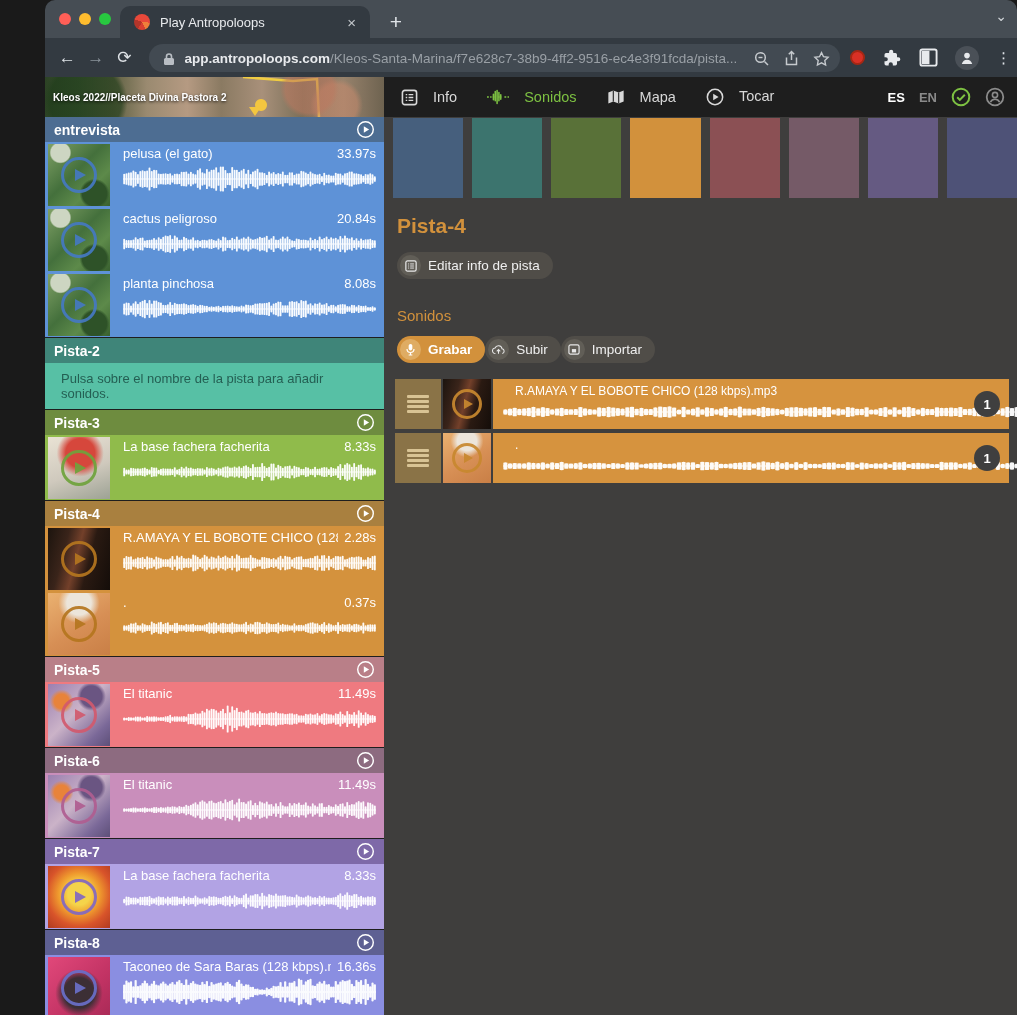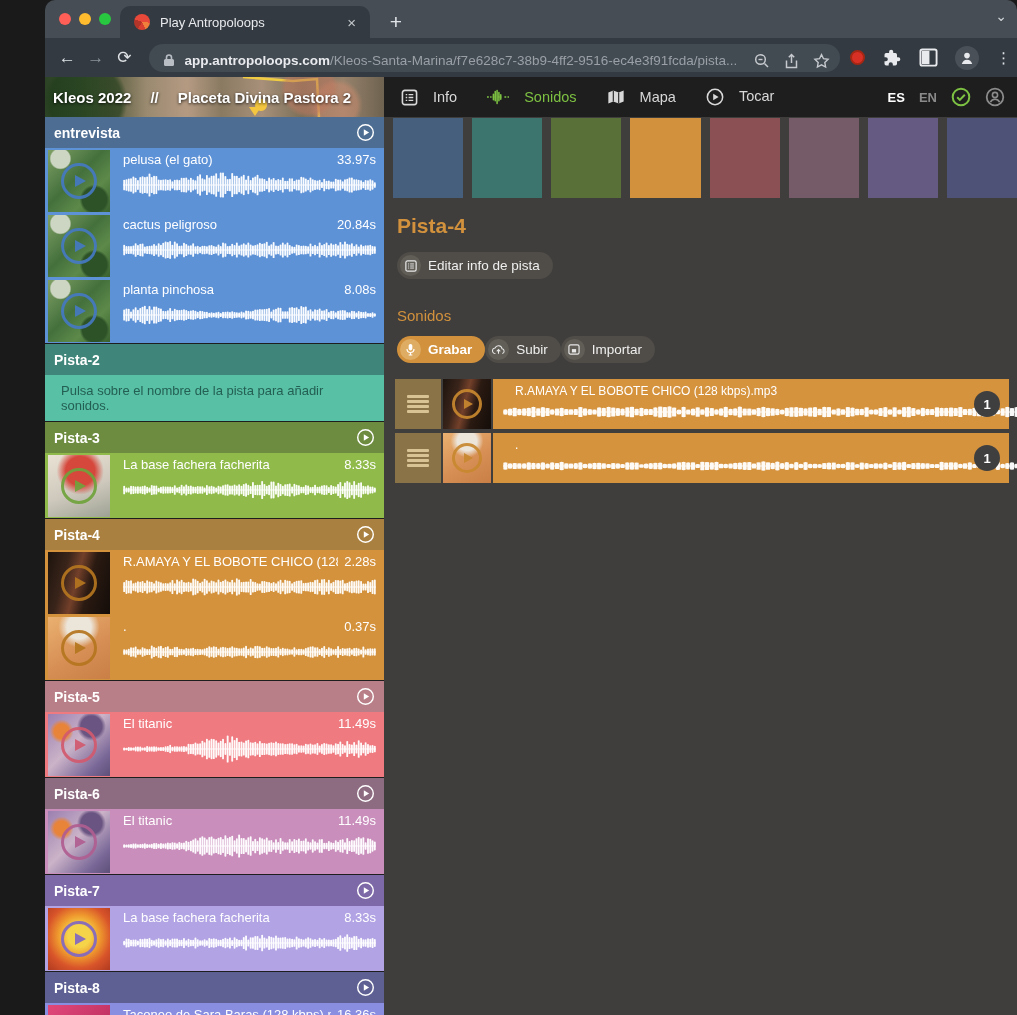--- a/index.html
+++ b/index.html
@@ -23,21 +23,21 @@
   .tab-close { color:#c3c7cb; font-size:15px; padding:0 4px; cursor:default; }
   .newtab { position:absolute; left:338px; top:9px; color:#dfe3e7; font-size:21px; font-weight:300; width:26px; height:26px; text-align:center; line-height:25px; border-radius:50%; }
   .tab-chevron { position:absolute; right:10px; top:8px; color:#cfd3d7; font-size:14px; }
 
   .toolbar { position:absolute; left:0; top:38px; right:0; height:39px; background:#333a41;
     display:flex; align-items:center; }
   .nav-ic { font-size:17px; color:#dfe3e7; width:30px; text-align:center; }
   .nav-ic.dim { color:#8b949c; }
   .nav-ic.back{margin-left:8px}
   .urlbar { margin-left:10px; width:726px; height:28px; border-radius:14px; background:#424a52;
-    display:flex; align-items:flex-start; padding:9px 10px 0 14px; }
+    display:flex; align-items:center; padding:2px 10px 0 14px; }
   .url-text { font-size:13.5px; margin-left:10px; white-space:nowrap; overflow:hidden; flex:1; }
   .url-domain { color:#e8eaed; }
   .url-path { color:#9aa0a6; }
   .urlbar svg, .ext-icons svg { display:block; }
   .url-ic { margin-left:14px; flex:0 0 auto; }
   .ext-icons { display:flex; align-items:center; margin-left:10px; gap:17px; }
   .rec-dot { width:15px; height:15px; border-radius:50%; background:#d93025; border:2px solid #a52714; }
   .avatar-circ { width:24px; height:24px; border-radius:50%; background:#4a5057; display:flex; align-items:center; justify-content:center; }
   .dots { color:#dfe3e7; font-size:15px; letter-spacing:0; margin-right:6px; }
 
@@ -45,37 +45,37 @@
   .appbar { position:absolute; left:0; top:77px; right:0; height:40px; background:#1e1e1e; display:flex; }
   .hdr-media { position:relative; width:339px; height:40px; flex:0 0 339px; overflow:hidden;
     background:
       linear-gradient(90deg,#2c4224 0%, #3a5230 10%, #5e6042 20%, #9a8a70 30%, #b59a82 42%, #8a7a62 52%, #a8907a 64%, #7a6f58 76%, #97826c 88%, #6e6350 100%); }
   .hdr-media::after { content:""; position:absolute; inset:0;
     background:
       radial-gradient(circle at 78% 30%, rgba(190,120,95,.55) 0 9%, transparent 11%),
       radial-gradient(circle at 86% 70%, rgba(205,140,110,.5) 0 7%, transparent 9%),
       radial-gradient(circle at 12% 60%, rgba(30,60,25,.6) 0 12%, transparent 14%);}
   .hdr-poly { position:absolute; inset:0; }
-  .hdr-title { position:absolute; left:8px; top:0; height:40px; display:flex; align-items:center; gap:19px; z-index:2;
-    color:#fff; font-size:15px; font-weight:700; text-shadow:0 1px 3px rgba(0,0,0,.8); white-space:nowrap; }
+  .hdr-title { position:absolute; left:8px; top:0; height:40px; display:flex; align-items:center; gap:0; z-index:2;
+    color:#fff; font-size:10px; font-weight:700; text-shadow:0 1px 3px rgba(0,0,0,.8); white-space:nowrap; }
   .appnav { display:flex; align-items:center; gap:30px; padding-left:17px; flex:1; }
   .appnav .nav-item { display:flex; align-items:flex-start; gap:15px; color:#d8d8d8; font-size:14.5px; }
   .appnav .nav-item.active { color:#7dc142; }
   .lang-zone { display:flex; align-items:center; gap:14px; padding-right:12px; }
   .lang { font-size:13px; font-weight:700; color:#fff; }
   .lang.dim { color:#8a8a8a; }
 
   
   .content { position:absolute; left:0; top:117px; right:0; bottom:0; display:flex; }
 
   
   .sidebar { width:339px; flex:0 0 339px; display:flex; flex-direction:column; background:#2b2b2b; overflow:hidden; }
   .sec { border-top:1px solid rgba(0,0,0,.3); }
   .sec:first-child{border-top:none}
-  .sec-hdr { height:31px; background:var(--hdr); display:flex; align-items:center; padding:0 9px; }
+  .sec-hdr { height:25px; background:var(--hdr); display:flex; align-items:center; padding:0 9px; }
   .sec-title { color:#fff; font-size:14px; font-weight:700; flex:1; }
   .playbtn { width:19px; height:19px; flex:0 0 19px; }
   .sec-body { background:var(--body); }
   .clip { position:relative; height:65px; padding:4px 8px 0 78px; }
   .thumb { position:absolute; left:3px; top:2px; width:62px; height:62px; display:flex; align-items:center; justify-content:center; }
   .ring { width:36px; height:36px; border:3.5px solid var(--ring); border-radius:50%; display:flex; align-items:center; justify-content:center; opacity:.92; }
   .tri { width:0; height:0; border-left:11px solid var(--ring); border-top:6.5px solid transparent; border-bottom:6.5px solid transparent; margin-left:3px; }
   .clip-top { display:flex; justify-content:space-between; align-items:baseline; gap:6px; }
   .clip-title { color:#fff; font-size:13px; white-space:nowrap; overflow:hidden; }
   .clip-dur { color:#fff; font-size:13px; flex:0 0 auto; }

